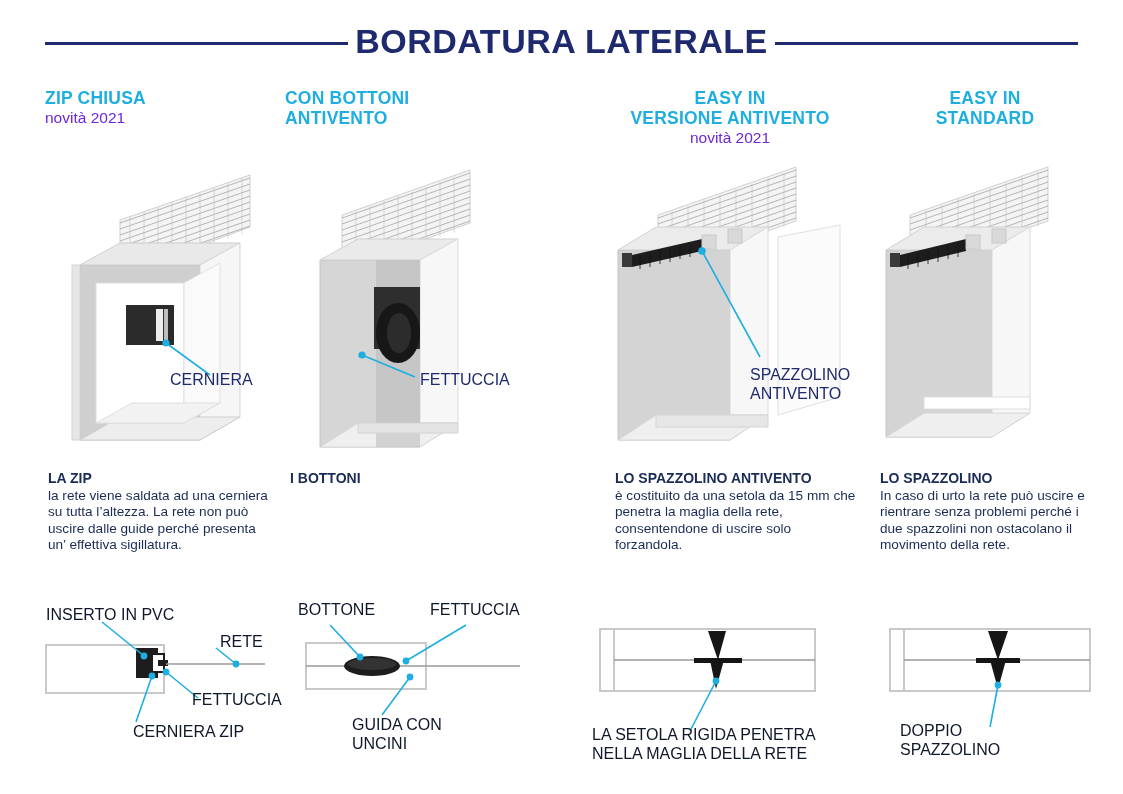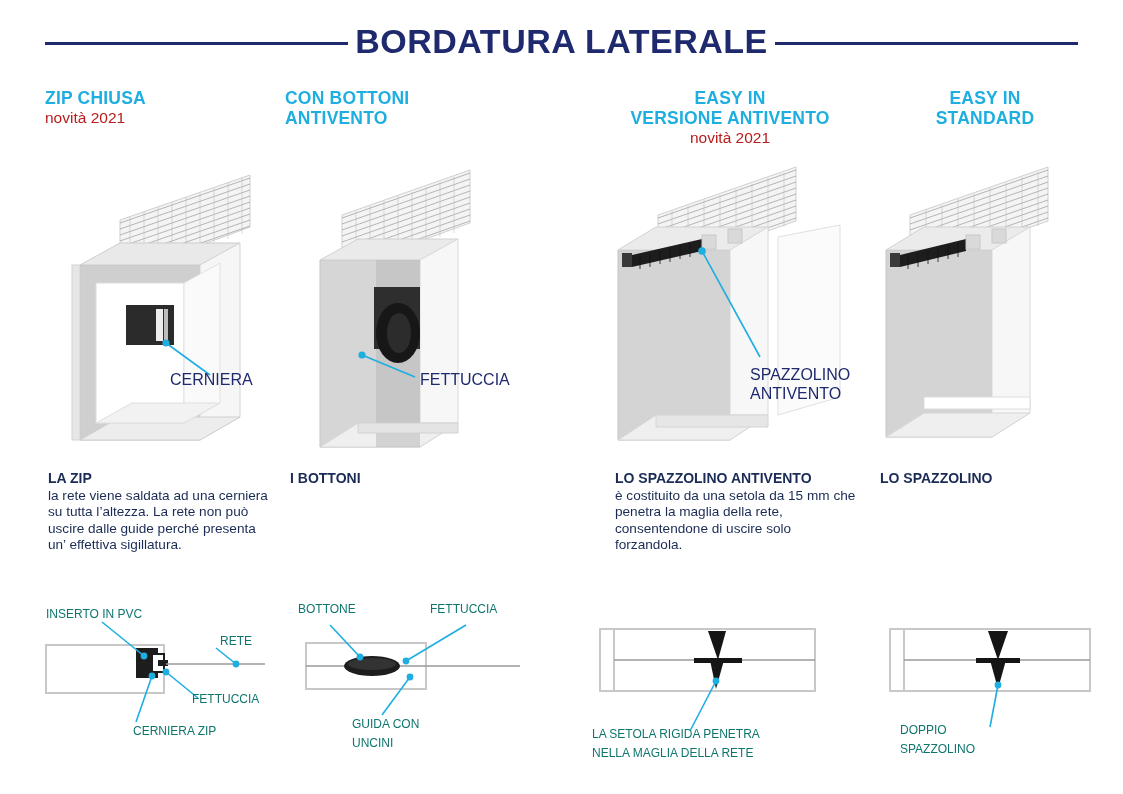--- a/index.html
+++ b/index.html
@@ -32,21 +32,21 @@
   .col.c3{left:600px;width:260px;}
   .col.c4{left:880px;width:210px;}
 
   .coltitle{
     color:#1eaee0;font-weight:bold;font-size:17.5px;line-height:20px;
     letter-spacing:.2px;
   }
   .c1 .coltitle,.c2 .coltitle{text-align:left;}
   .c3 .coltitle,.c4 .coltitle{text-align:center;}
   .colsub{
-    color:#b91c1c;font-size:15.5px;line-height:19px;font-weight:normal;
+    color:#6d28d9;font-size:15.5px;line-height:19px;font-weight:normal;
   }
   .c3 .colsub,.c4 .colsub{text-align:center;}
 
   
   .render{position:absolute;}
   .r1{left:60px;top:165px;width:230px;height:290px;}
   .r2{left:300px;top:165px;width:230px;height:290px;}
   .r3{left:610px;top:165px;width:270px;height:290px;}
   .r4{left:880px;top:165px;width:220px;height:290px;}
 
@@ -64,21 +64,21 @@
   .t4{left:880px;top:470px;width:215px;}
 
   
   .diag{position:absolute;}
   .d1{left:40px;top:600px;width:270px;height:170px;}
   .d2{left:290px;top:595px;width:270px;height:180px;}
   .d3{left:590px;top:615px;width:270px;height:155px;}
   .d4{left:880px;top:615px;width:230px;height:155px;}
 
   .dlabel{
-    position:absolute;color:#0f766e;font-size:12px;line-height:19px;
+    position:absolute;color:#0f172a;font-size:16px;line-height:19px;
     white-space:pre-line;
   }
   svg{display:block;overflow:visible;}
 </style>
 </head>
 <body>
 
 <div class="header">
   <div class="rule left"></div>
   <div class="rule right"></div>
@@ -316,20 +316,21 @@
 </div>
 <div class="txt t2">
   <b>I BOTTONI</b><br>
 </div>
 <div class="txt t3">
   <b>LO SPAZZOLINO ANTIVENTO</b><br>
   <span>è costituito da una setola da 15 mm che penetra la maglia della rete, consentendone di uscire solo forzandola.</span>
 </div>
 <div class="txt t4">
   <b>LO SPAZZOLINO</b><br>
+  <span>In caso di urto la rete può uscire e rientrare senza problemi perché i due spazzolini non ostacolano il movimento della rete.</span>
 </div>
 
 <div class="diag d1">
   <svg width="270" height="175" viewBox="0 0 270 175">
 
     <rect x="6" y="45" width="118" height="48" fill="#ffffff" stroke="#c8c8c8" stroke-width="2"></rect>
 
     <rect x="96" y="48" width="22" height="30" fill="#1d1d1d"></rect>
     <rect x="112" y="54" width="12" height="18" fill="#ffffff" stroke="#1d1d1d" stroke-width="2"></rect>
     <rect x="118" y="60" width="10" height="6" fill="#1d1d1d"></rect>

